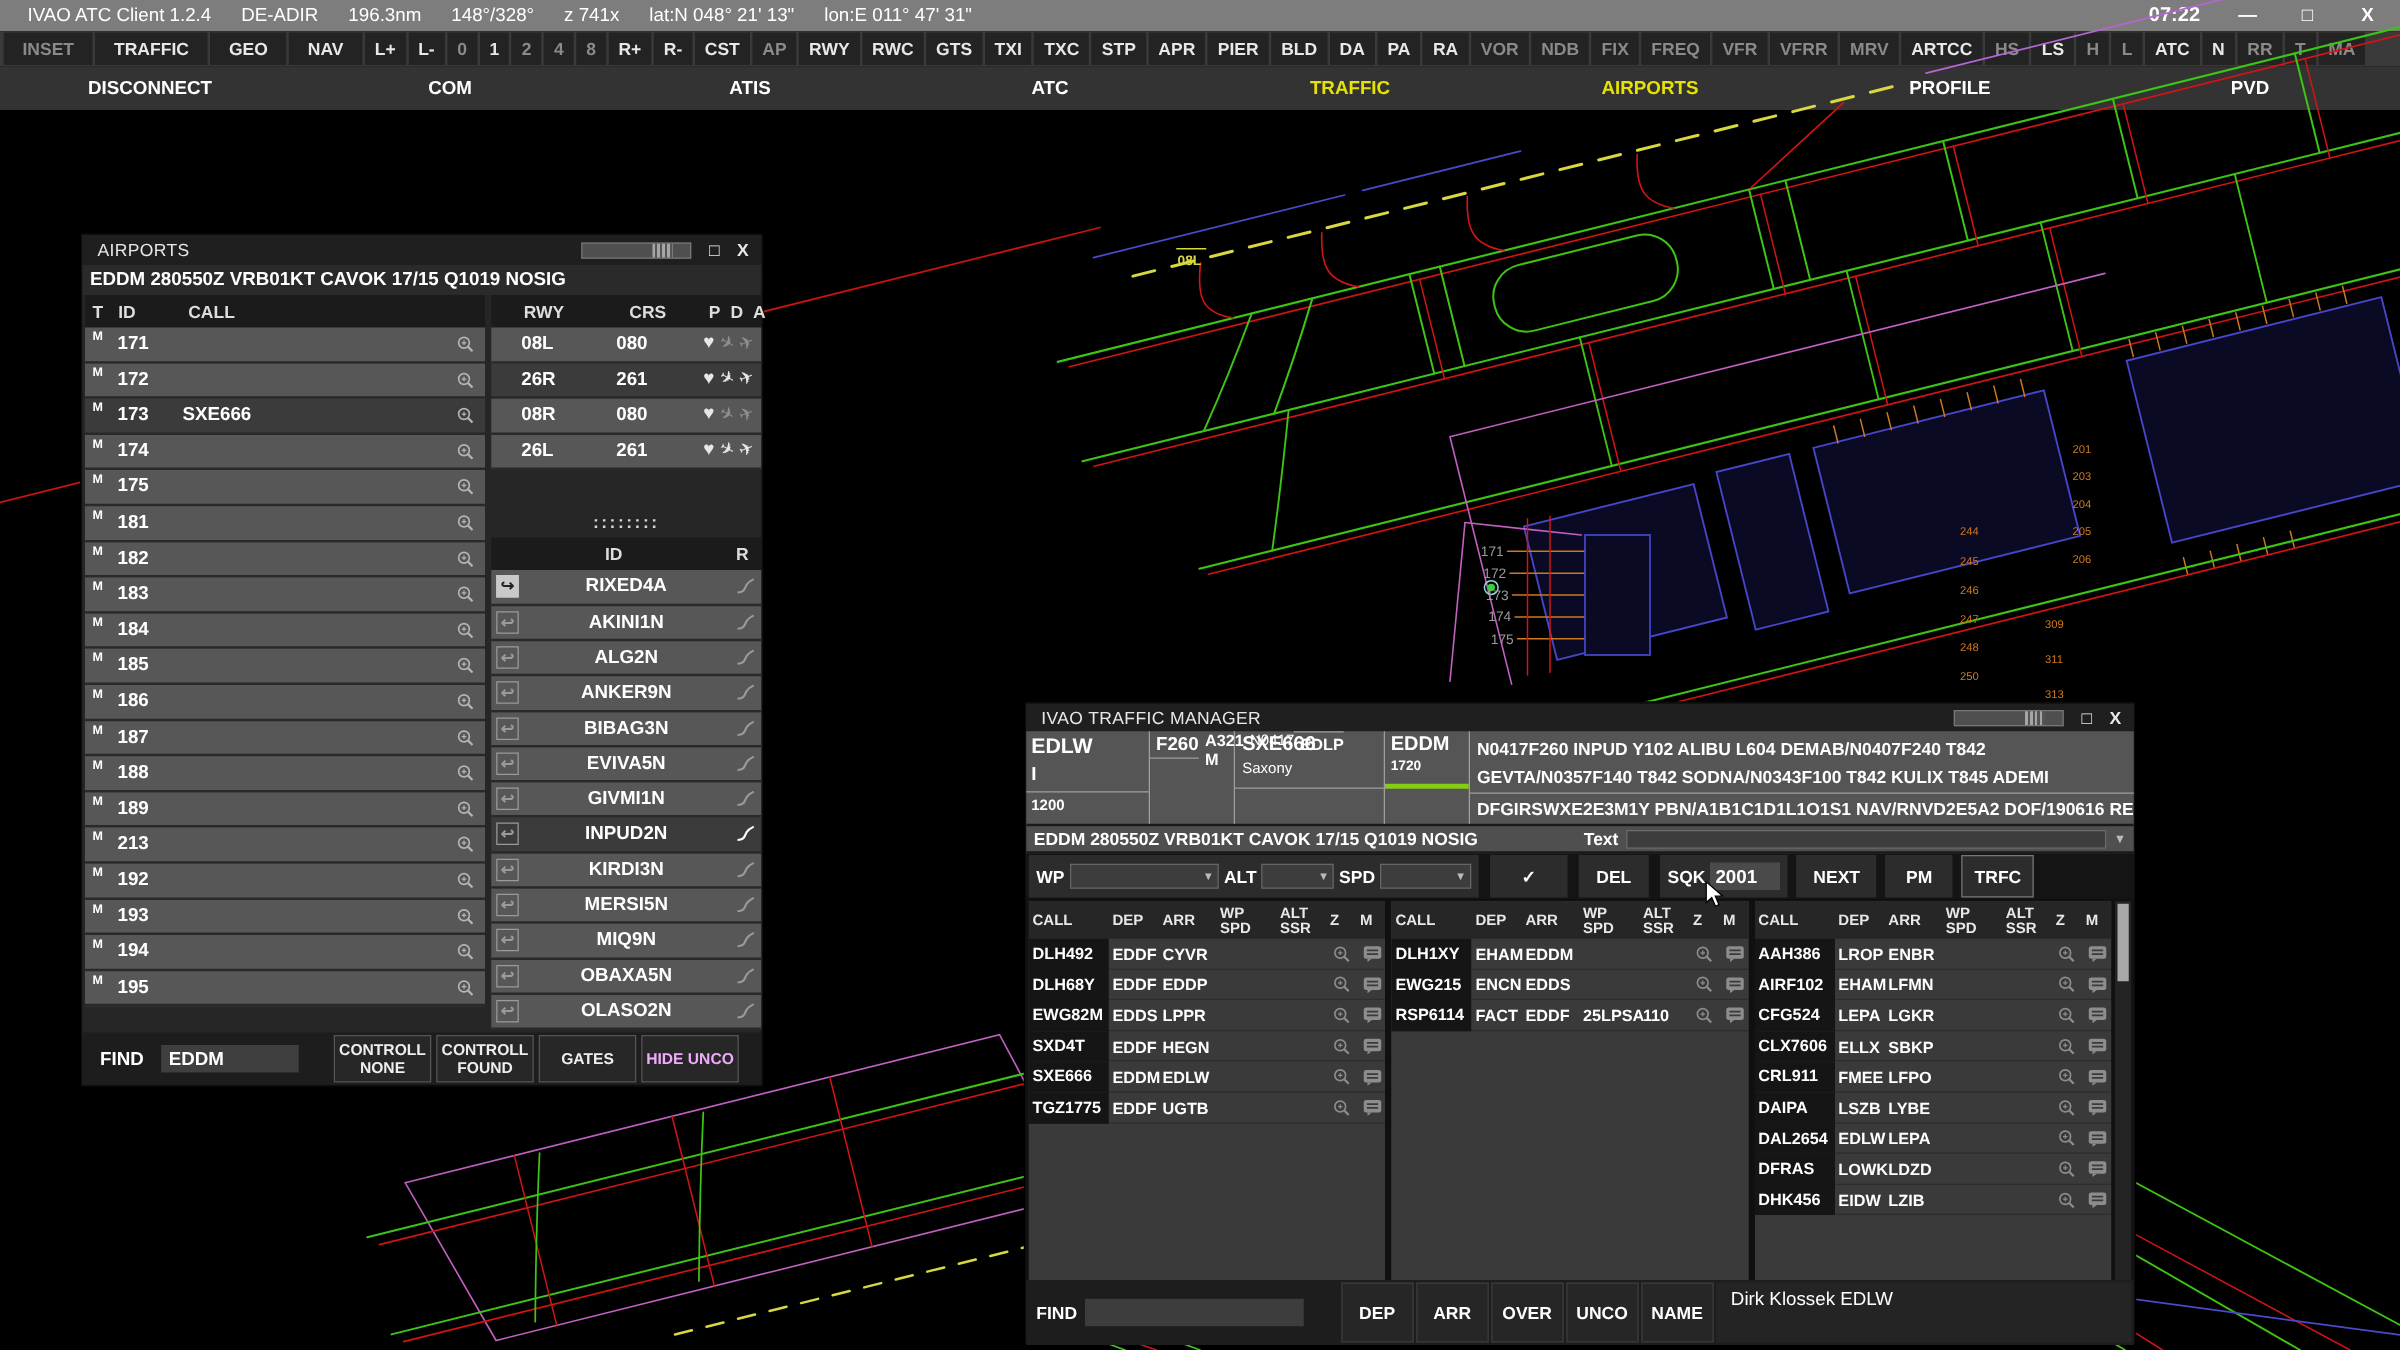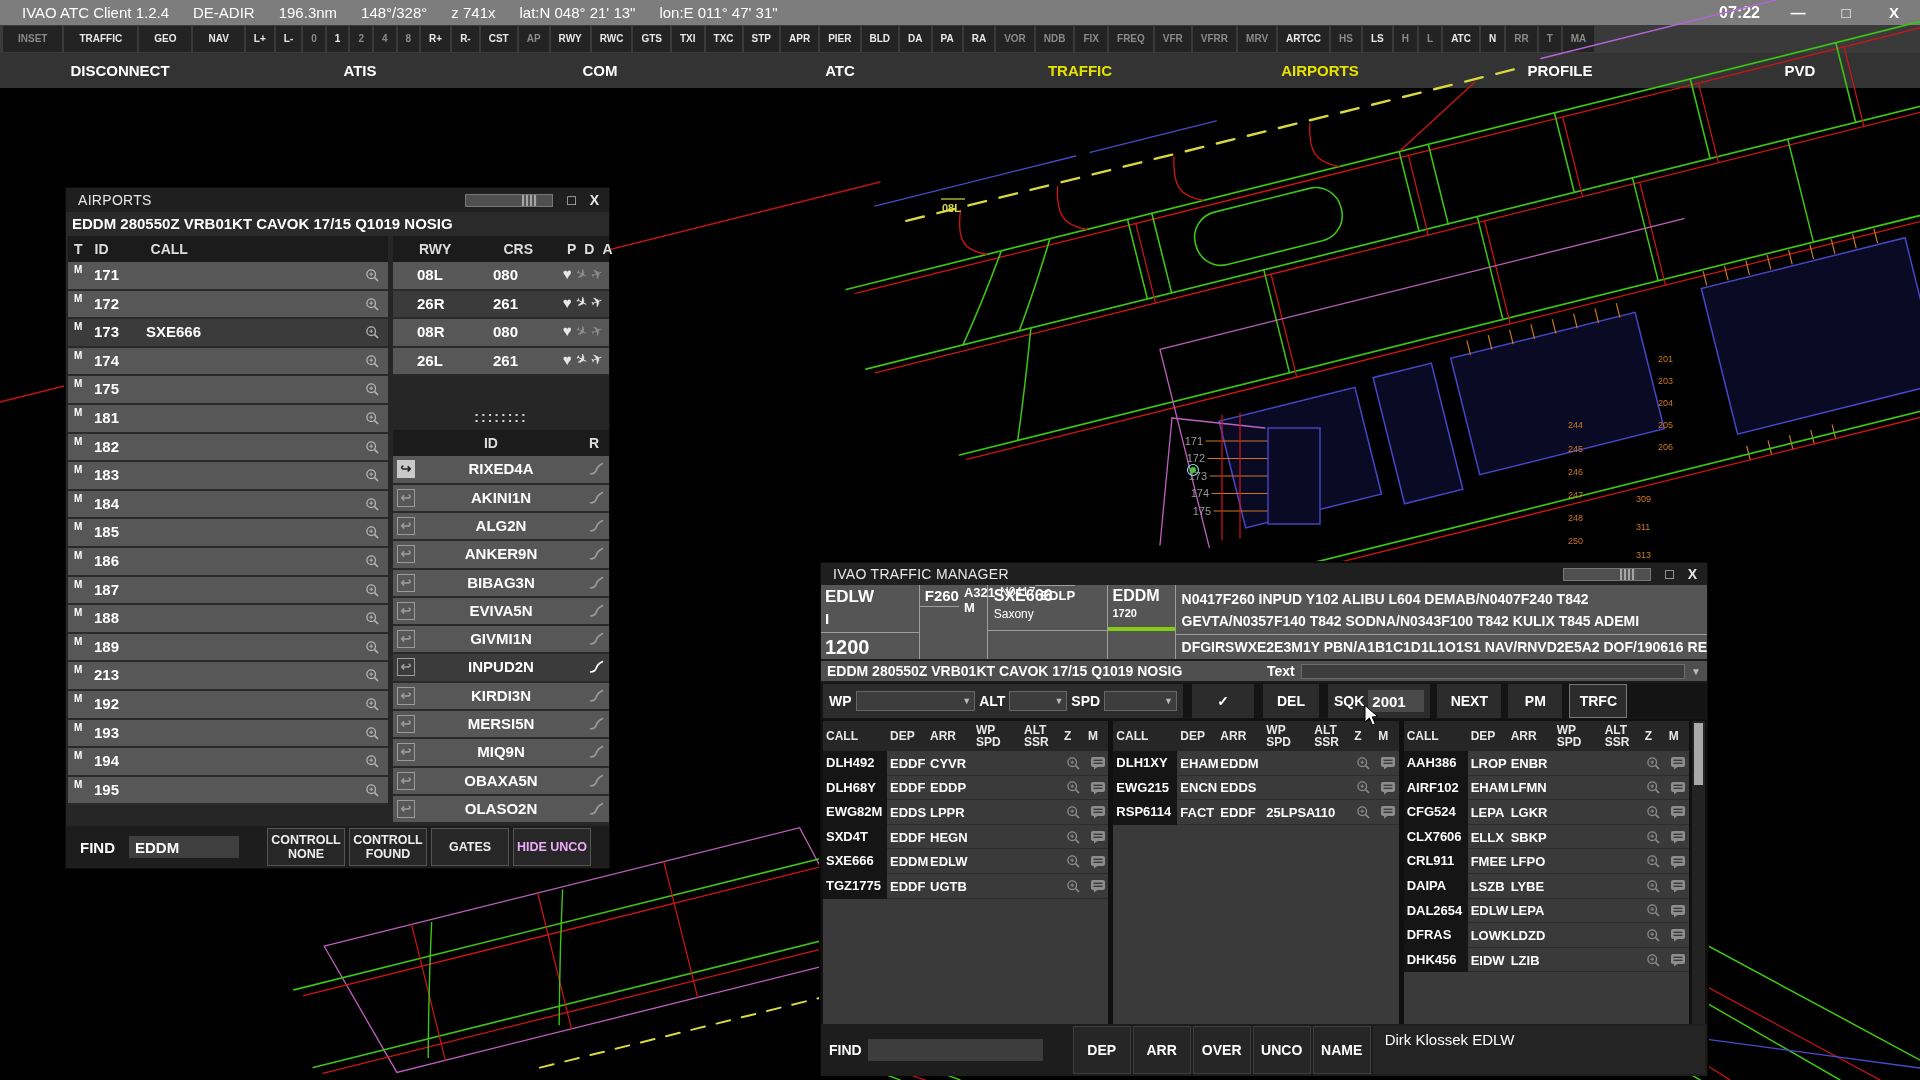--- a/index.html
+++ b/index.html
@@ -13,21 +13,21 @@
   #titlebar .tl { margin-left:24px; white-space:nowrap; }
   #titlebar .tl:first-child { margin-left:22px; }
   #titlebar .tb-right { margin-left:auto; display:flex; align-items:center; gap:28px; margin-right:16px; }
   #titlebar .clock { font-weight:bold; font-size:16px; }
   #titlebar .winbtn { font-size:15px; font-weight:bold; cursor:default; width:20px; text-align:center; }
 
   
   #toolbar { position:absolute; left:0; top:25px; width:1920px; height:28px; background:#3a3a3a;
     display:flex; align-items:center; padding-left:2px; }
   .tb-btn { height:26px; line-height:26px; background:#232323; color:#e8e8e8; font-weight:bold;
-    font-size:10px; padding:0 8px; margin:0 1px; white-space:nowrap; }
+    font-size:14px; padding:0 8px; margin:0 1px; white-space:nowrap; }
   .tb-btn.wide { padding:0 15px; }
   .tb-btn.dim { color:#8a8a8a; }
 
   
   #menubar { position:absolute; left:0; top:53px; width:1920px; height:35px; background:#333;
     display:flex; }
   .menu-item { flex:1; text-align:center; line-height:35px; color:#fff; font-weight:bold; font-size:15px; }
   .menu-item.hl { color:#e6e300; }
 
   
@@ -98,21 +98,21 @@
     justify-content:center; line-height:14px; }
   .ap-btn.disabled { color:#f0abfc; }
 
   
   #tm-window { left:820px; top:562px; width:888px; height:513px; background:#1a1a1a; }
   #tm-window .win-titlebar { height:22px; }
   .tm-strip { display:flex; height:76px; background:#555; border-bottom:2px solid #1a1a1a; color:#fff; }
   .ts-colA { width:122px; border-right:1px solid #9e9e9e; display:flex; flex-direction:column; }
   .ts-pos { height:26px; font-size:17px; font-weight:bold; padding:2px 0 0 4px; }
   .ts-rules { height:22px; font-size:15px; font-weight:bold; padding-left:4px; }
-  .ts-sq { flex:1; border-top:1px solid #9e9e9e; font-size:20px; font-weight:bold; padding:3px 0 0 4px; }
+  .ts-sq { flex:1; border-top:1px solid #9e9e9e; font-size:12px; font-weight:bold; padding:3px 0 0 4px; }
   .ts-colB { width:68px; border-right:1px solid #9e9e9e; display:flex; flex-direction:row; }
   .ts-rfl { height:22px; font-size:15px; font-weight:bold; padding:2px 0 0 5px; border-bottom:1px solid #9e9e9e; }
   .ts-act { height:17px; font-size:13px; font-weight:bold; padding-left:5px; }
   .ts-spdv { height:16px; font-size:12px; padding-left:5px; }
   .ts-altn { flex:1; border-top:1px solid #9e9e9e; font-size:13px; font-weight:bold; padding:2px 0 0 5px; }
   .ts-colC { width:148px; border-right:1px solid #9e9e9e; display:flex; flex-direction:column; }
   .ts-cs { height:22px; font-size:16px; font-weight:bold; padding:2px 0 0 6px; }
   .ts-airline { height:24px; font-size:12px; padding-left:6px; border-bottom:1px solid #9e9e9e; }
   .ts-colD { width:84px; border-right:1px solid #9e9e9e; display:flex; flex-direction:column; }
   .ts-dest { height:22px; font-size:16px; font-weight:bold; padding:2px 0 0 5px; }
@@ -225,22 +225,22 @@
       <div class="tb-btn dim">L</div>
       <div class="tb-btn">ATC</div>
       <div class="tb-btn">N</div>
       <div class="tb-btn dim">RR</div>
       <div class="tb-btn dim">T</div>
       <div class="tb-btn dim">MA</div>
     </div>
 
   <div id="menubar">
       <div class="menu-item">DISCONNECT</div>
+      <div class="menu-item">COM</div>
       <div class="menu-item">ATIS</div>
-      <div class="menu-item">COM</div>
       <div class="menu-item">ATC</div>
       <div class="menu-item hl">TRAFFIC</div>
       <div class="menu-item hl">AIRPORTS</div>
       <div class="menu-item">PROFILE</div>
       <div class="menu-item">PVD</div>
     </div>
 
   <div id="radar">
     <svg id="map" width="1920" height="1080" viewBox="0 0 1920 1080">
       <g fill="none" stroke-linecap="round">

